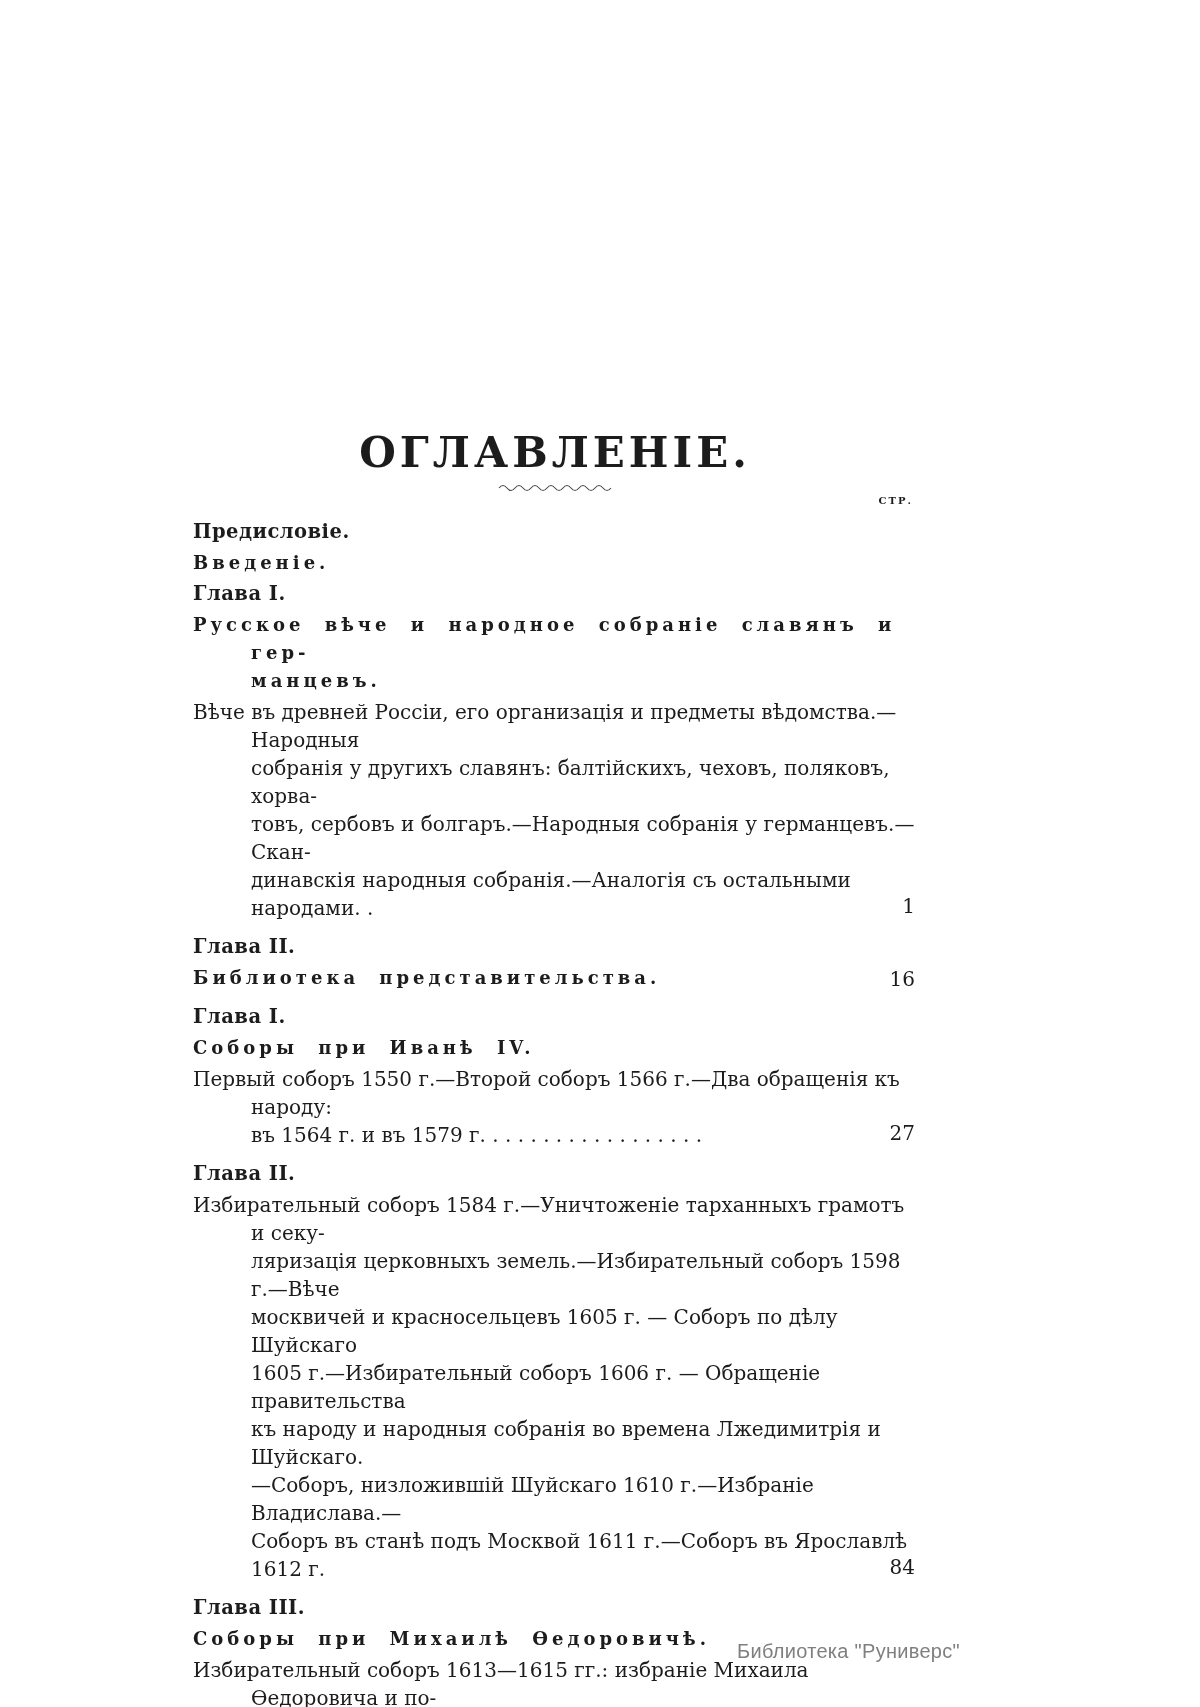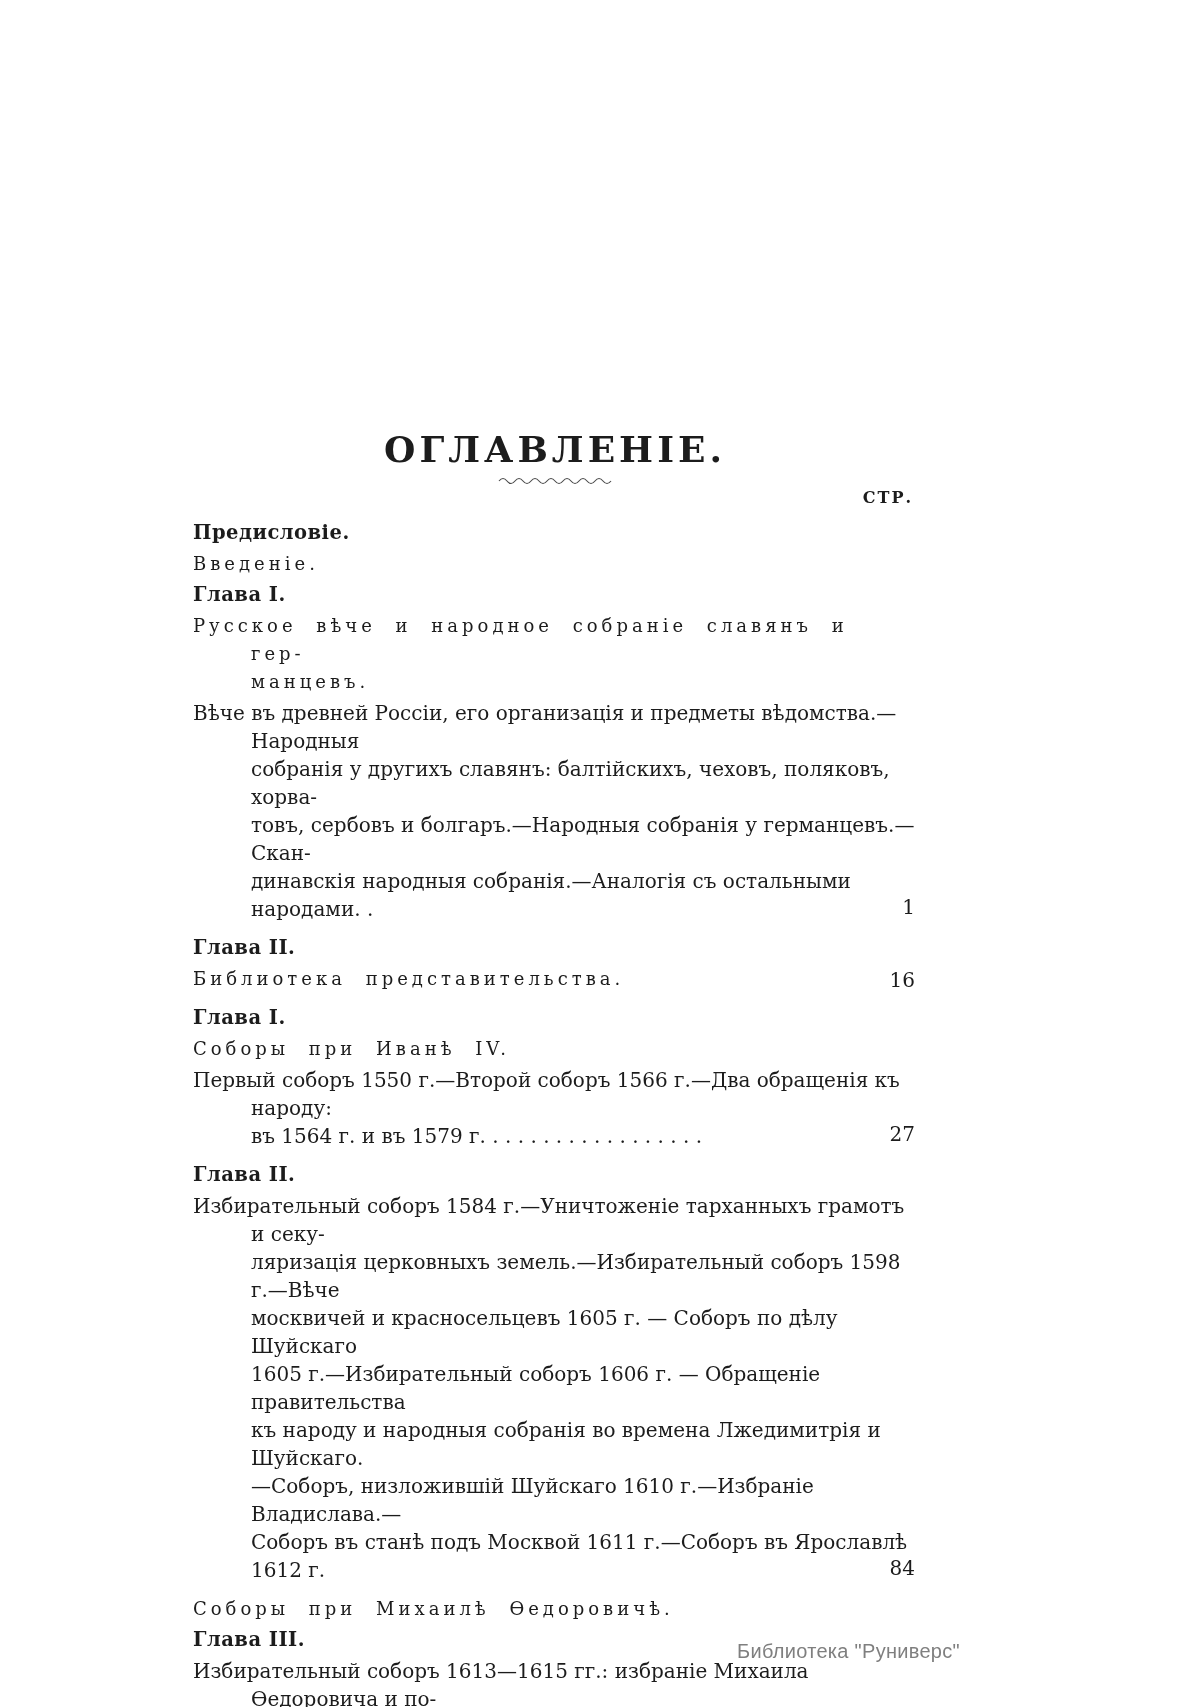--- a/index.html
+++ b/index.html
@@ -4,32 +4,32 @@
 <style>
   html,body{margin:0;padding:0;}
   body{
     width:1200px;height:1707px;position:relative;overflow:hidden;
     background:#ffffff;color:#1c1c1c;
     font-family:"DejaVu Serif", serif;
   }
   .sheet{position:absolute;left:193px;top:0;width:724px;}
   .title{
     margin:428px 0 2px;text-align:center;
-    font-size:36px;font-weight:600;letter-spacing:4px;white-space:nowrap;
+    font-size:42px;font-weight:600;letter-spacing:4px;white-space:nowrap;
   }
   .squig{text-align:center;margin:0 0 2px;height:14px;}
   .colhdr{
-    text-align:right;font-size:16px;font-weight:600;letter-spacing:2px;
+    text-align:right;font-size:10px;font-weight:600;letter-spacing:2px;
     padding-right:4px;margin-bottom:12px;
   }
   .entry{
     font-size:20px;line-height:28px;margin:0 0 3px;white-space:pre-line;
   }
   .bold-head{font-weight:700;font-size:19.5px;letter-spacing:.5px;margin-top:1px;}
-  .spaced{font-weight:400;font-size:18px;letter-spacing:4px;word-spacing:10px;}
+  .spaced{font-weight:700;font-size:18px;letter-spacing:4px;word-spacing:10px;}
   .spaced-sm{font-weight:700;font-size:18.5px;letter-spacing:2.5px;word-spacing:4px;}
   .hang,.para{padding-left:58px;text-indent:-58px;}
   .para{position:relative;margin-bottom:11px;}
   .pnum{position:absolute;right:2px;bottom:2px;text-indent:0;font-weight:400;}
   .watermark{
     position:absolute;right:240px;top:1640px;
     font-family:"Liberation Sans", sans-serif;
     font-size:20px;color:#7f7f7f;letter-spacing:.3px;
   }
 </style>
@@ -79,21 +79,21 @@
 
 
   <div class="entry para"><span>Избирательный соборъ 1584 г.—Уничтоженіе тарханныхъ грамотъ и секу-
 ляризація церковныхъ земель.—Избирательный соборъ 1598 г.—Вѣче
 москвичей и красносельцевъ 1605 г. — Соборъ по дѣлу Шуйскаго
 1605 г.—Избирательный соборъ 1606 г. — Обращеніе правительства
 къ народу и народныя собранія во времена Лжедимитрія и Шуйскаго.
 —Соборъ, низложившій Шуйскаго 1610 г.—Избраніе Владислава.—
 Соборъ въ станѣ подъ Москвой 1611 г.—Соборъ въ Ярославлѣ 1612 г.</span><span class="pnum">84</span></div>
 
+  <div class="entry bold-head">Глава III.</div>
+
   <div class="entry spaced">Соборы при Михаилѣ Ѳедоровичѣ.</div>
-
-  <div class="entry bold-head">Глава III.</div>
 
   <div class="entry para"><span>Избирательный соборъ 1613—1615 гг.: избраніе Михаила Ѳедоровича и по-</span></div>
 
 </div>
 
 <div class="watermark">Библиотека "Руниверс"</div>
 
 </body></html>

